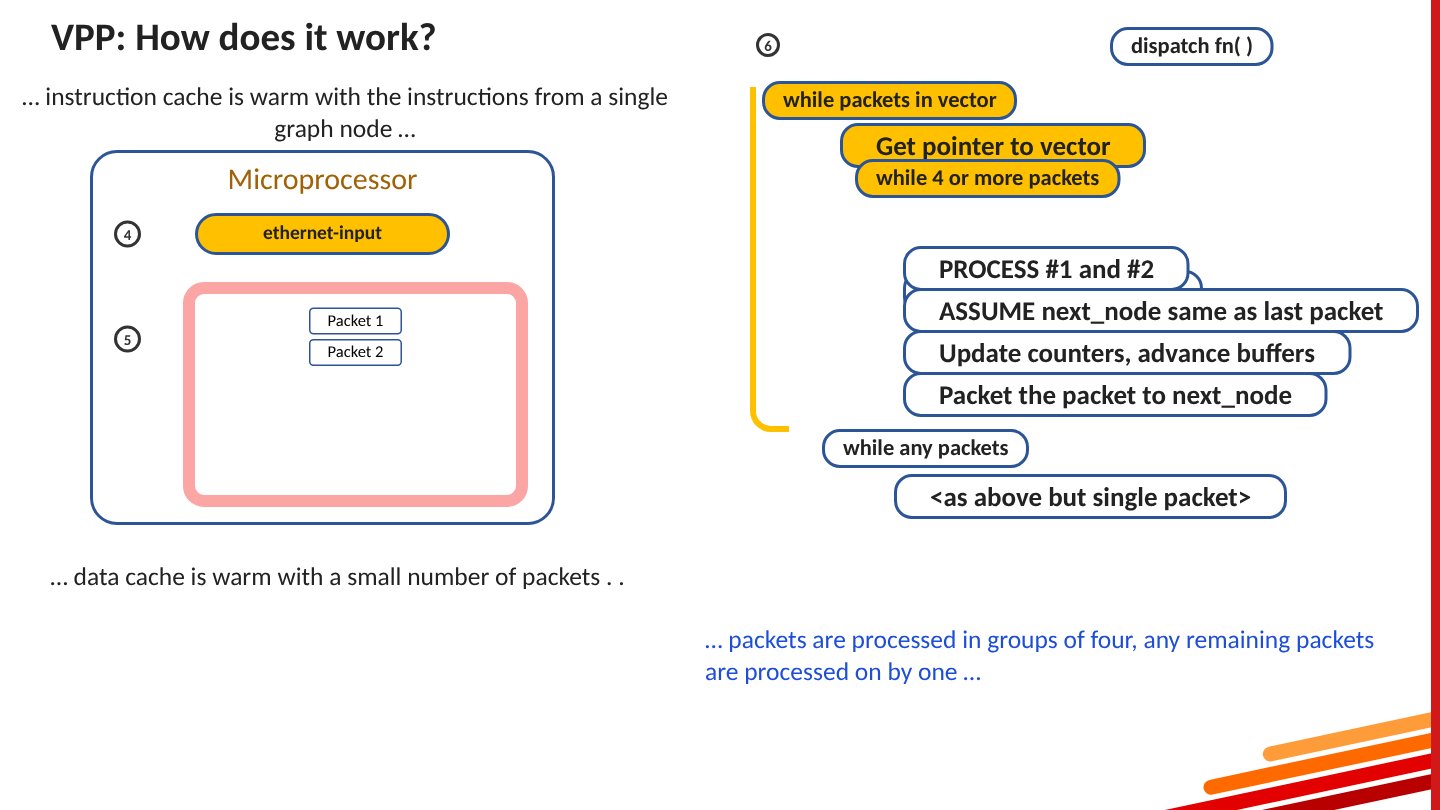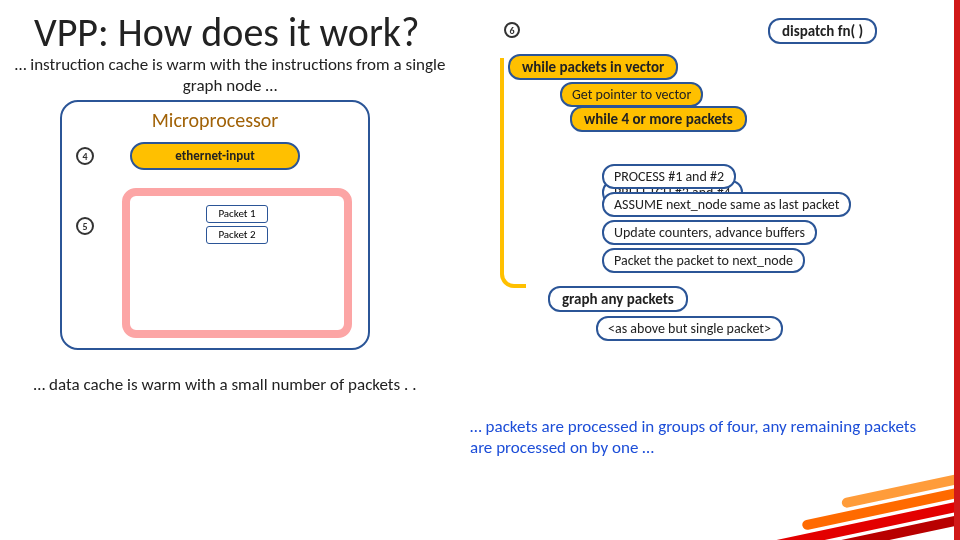--- a/index.html
+++ b/index.html
@@ -6,23 +6,23 @@
   body {
     width: 960px; height: 540px;
     font-family: Calibri, Arial, sans-serif;
     background: #fff;
     position: relative;
     overflow: hidden;
   }
   .title {
     position: absolute;
     top: 8px; left: 34px;
-    font-size: 40px;
+    font-size: 26px;
     color: #222;
-    font-weight: 400;
+    font-weight: 700;
   }
   .circle-badge {
     display: inline-block;
     border: 2px solid #333;
     border-radius: 50%;
     font-size: 10px;
     text-align: center;
     font-weight: 600;
     color: #333;
     background: #fff;
@@ -70,22 +70,22 @@
 
   
   .flow { position:absolute; }
   .chip {
     border:2px solid #2b5597; border-radius:12px;
     background:#fff; font-size:15px; color:#222;
     padding:2px 12px; display:inline-block;
     font-weight:600;
   }
   .chip.amber { background:#FFC000; }
-  .chip.small { font-size:14px; font-weight:400; padding:2px 10px; }
-  .flow-1 { top:18px; left:768px; }     
+  .chip.small { font-size:18px; font-weight:700; padding:2px 22px; }
+  .flow-1 { top:18px; left:740px; }     
   .flow-2 { top:54px; left:508px; }     
   .flow-3 { top:82px; left:560px; }
   .flow-4 { top:106px; left:570px; }
   .flow-5 { top:138px; left:602px;margin-top:42px; }
   .flow-6 { top:164px; left:602px; }
   .flow-7 { top:192px; left:602px; }
   .flow-8 { top:220px; left:602px; }
   .flow-9 { top:248px; left:602px; }
   .flow-10{ top:286px; left:548px; }
   .flow-11{ top:316px; left:596px; }
@@ -133,21 +133,21 @@
 
 <div class="flow flow-1"><span class="chip">dispatch  fn( )</span></div>
 <div class="flow flow-2"><span class="chip amber">while packets in vector</span></div>
 <div class="flow flow-3"><span class="chip amber small">Get pointer to vector</span></div>
 <div class="flow flow-4"><span class="chip amber">while 4 or more packets</span></div>
 <div class="flow flow-5"><span class="chip small">PREFETCH #3 and #4</span></div>
 <div class="flow flow-6"><span class="chip small">PROCESS #1 and #2</span></div>
 <div class="flow flow-7"><span class="chip small">ASSUME next_node same as last packet</span></div>
 <div class="flow flow-8"><span class="chip small">Update counters, advance buffers</span></div>
 <div class="flow flow-9"><span class="chip small">Packet the packet to next_node</span></div>
-<div class="flow flow-10"><span class="chip">graph any packets</span></div>
+<div class="flow flow-10"><span class="chip">while any packets</span></div>
 <div class="flow flow-11"><span class="chip small">&lt;as above but single packet&gt;</span></div>
 
 <div class="note3">… packets are processed in groups of four, any remaining packets are processed on by one …</div>
 
 <div class="streaks">
   <div class="streak s4"></div>
     <div class="streak s3"></div>
     <div class="streak s2"></div>
     <div class="streak s1"></div>
 </div>

